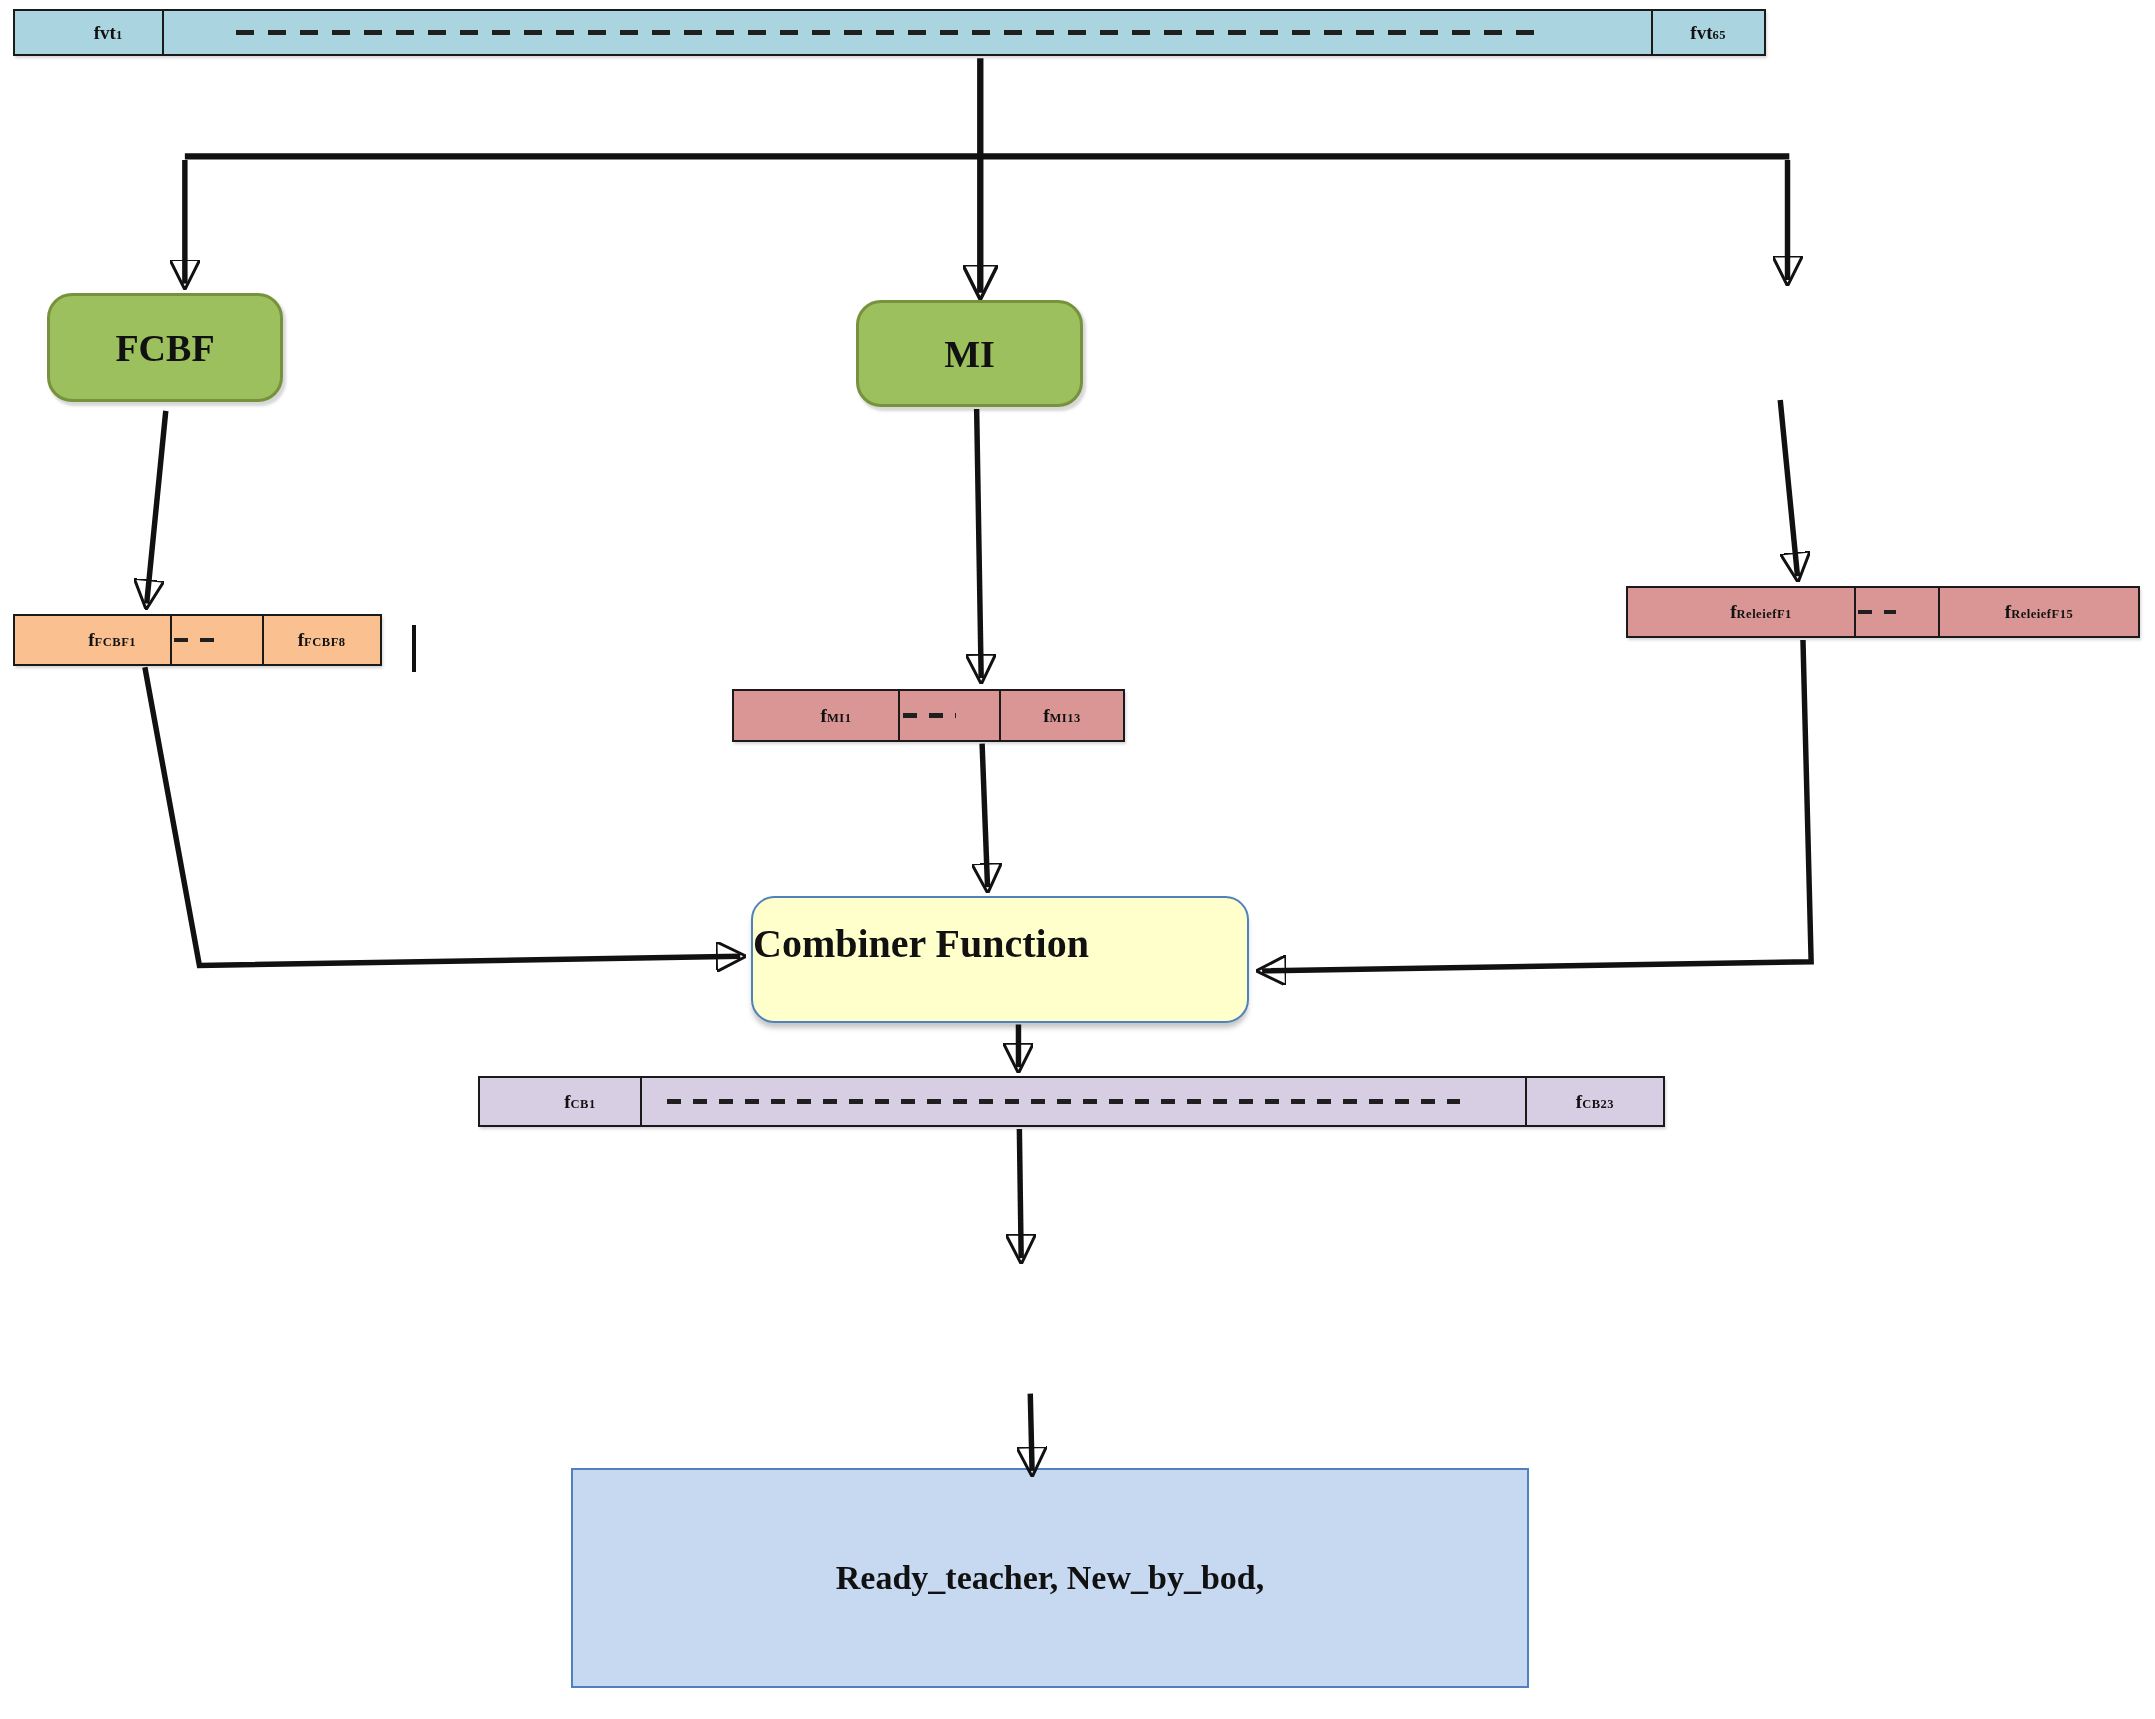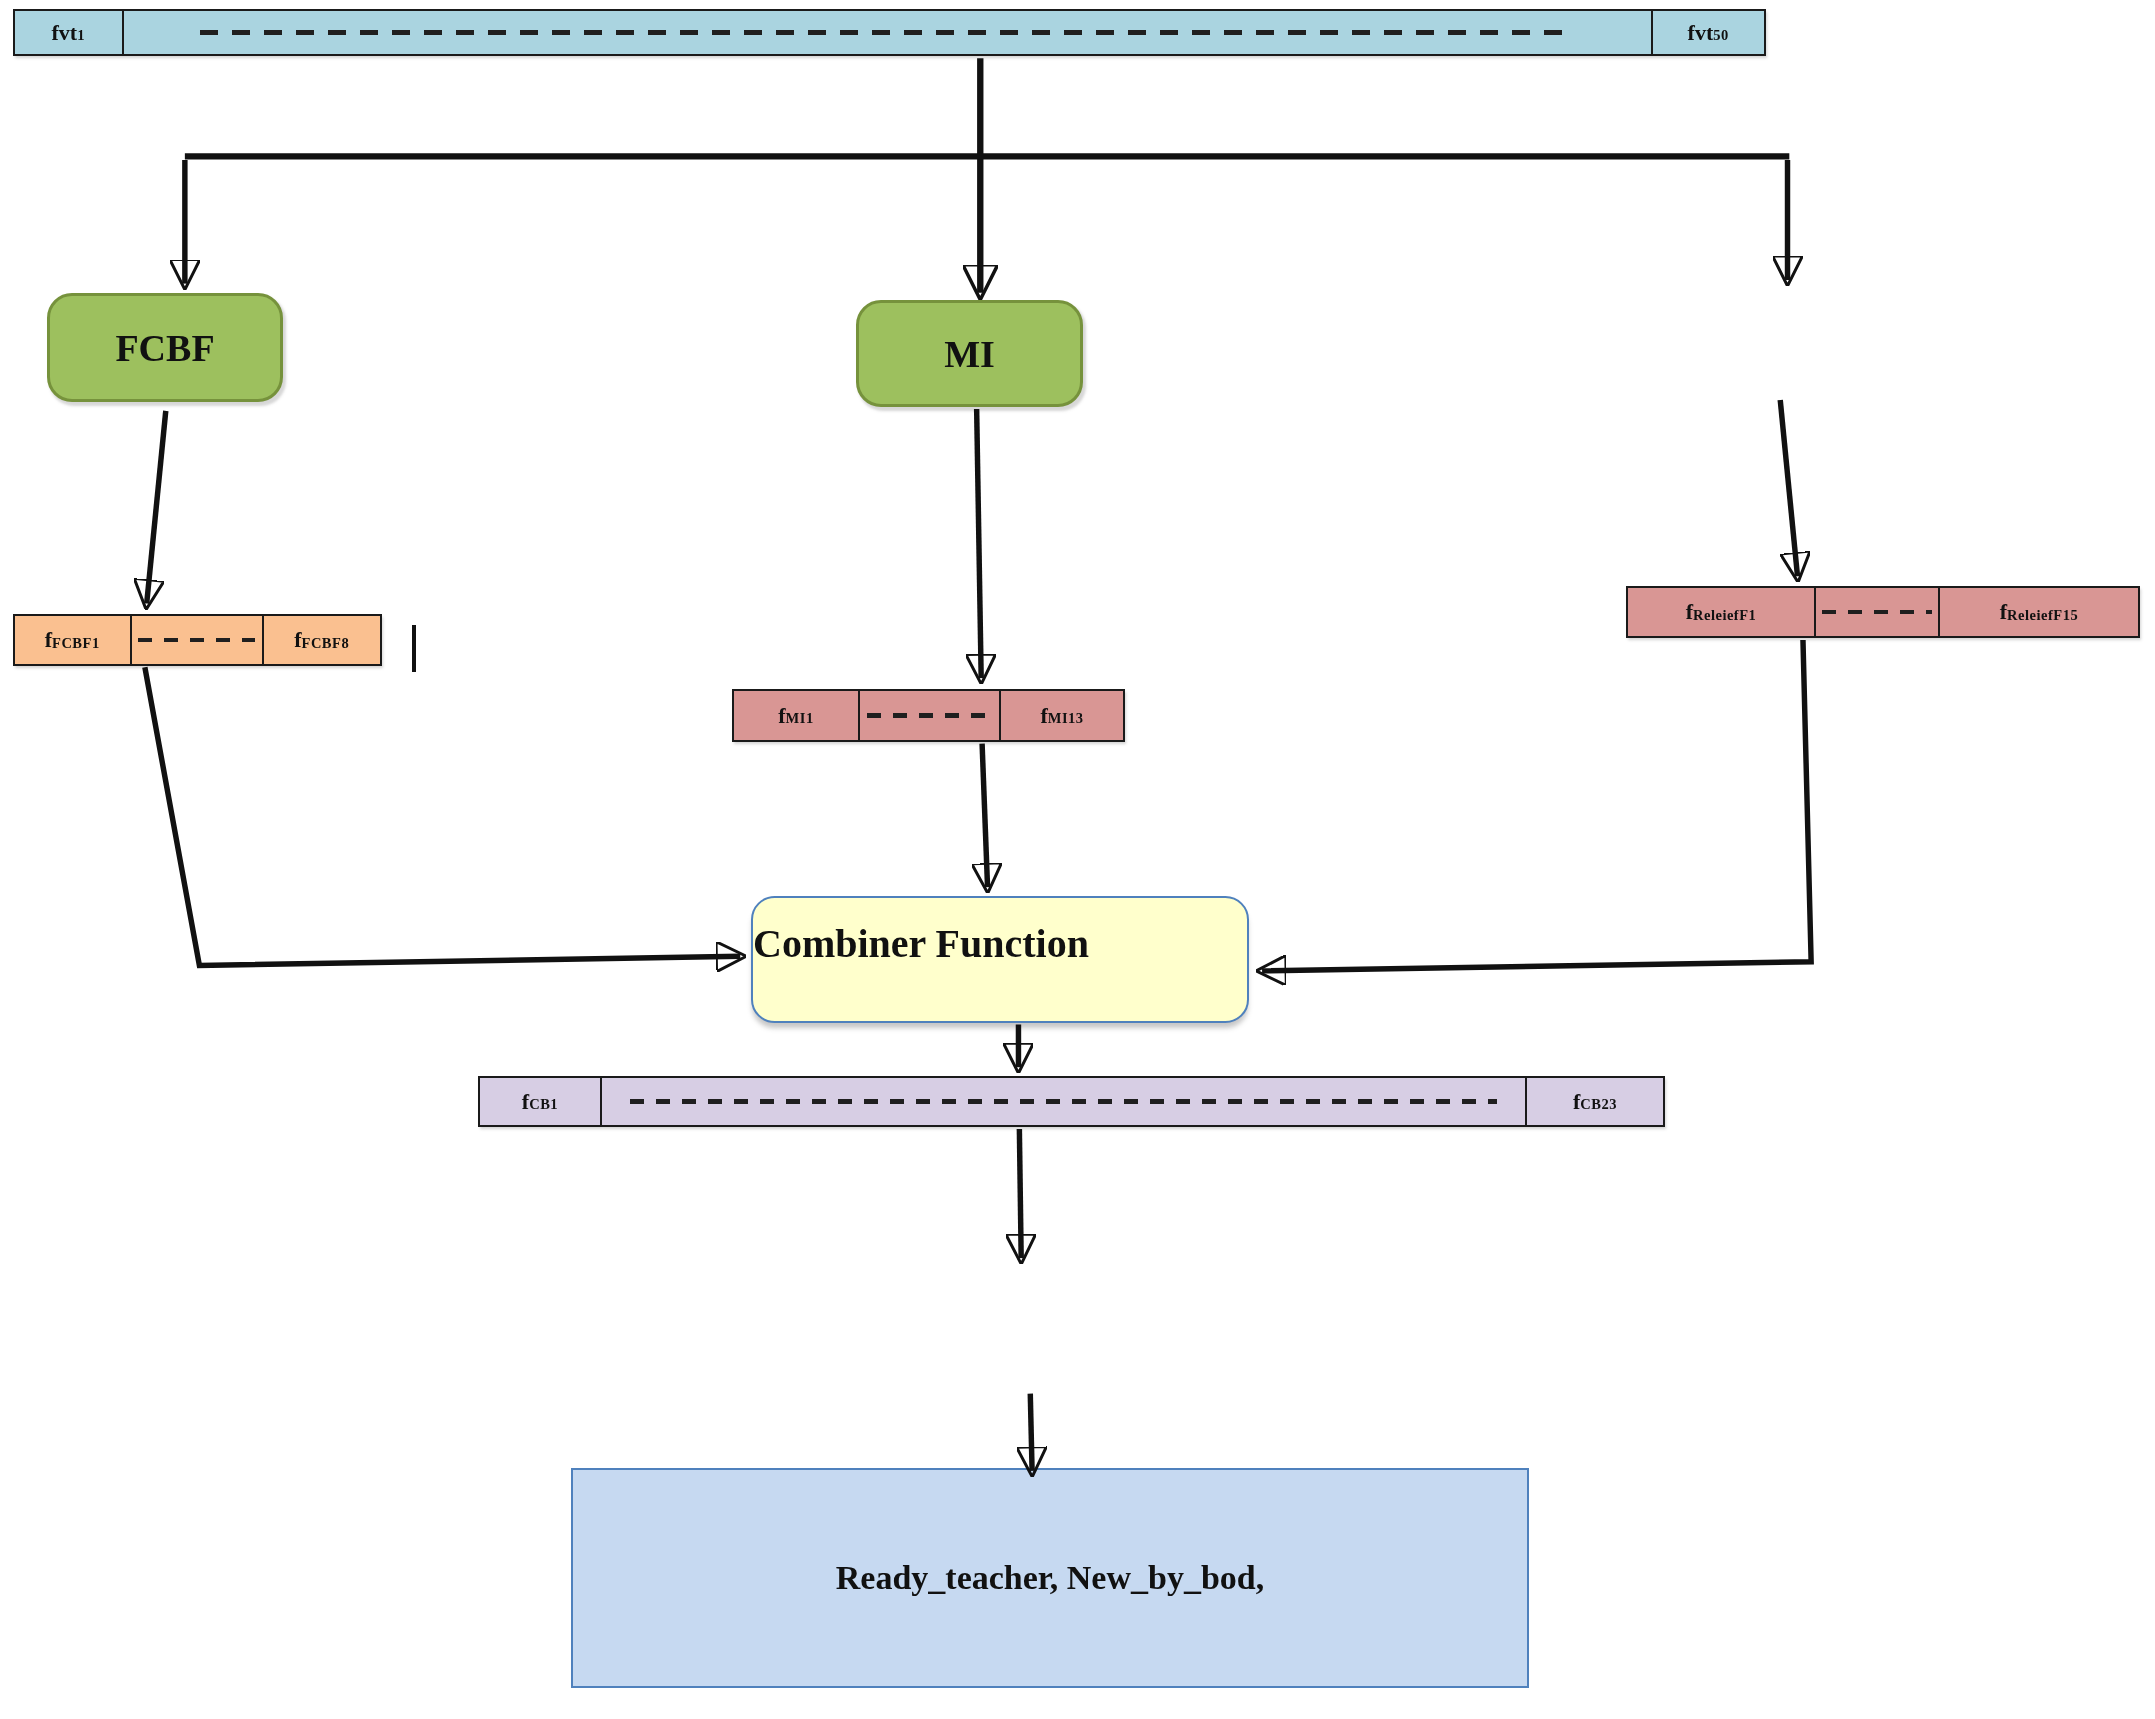--- a/index.html
+++ b/index.html
@@ -23,21 +23,21 @@
     height:100%;box-sizing:border-box;
     font-weight:bold;color:#111;
   }
   .bar .cell + .cell{border-left:2.7px solid #1a1a1a;}
   .bar .dash-cell{flex:1;}
   .dash-line{height:4.5px;width:90%;}
   .dash-sm{background:repeating-linear-gradient(90deg,#1f1f1f 0 13.6px,transparent 13.6px 26px);}
   .dash-lg{background:repeating-linear-gradient(90deg,#1f1f1f 0 18px,transparent 18px 32px);}
   .base{font-weight:bold;}
   .sub{font-weight:bold;font-size:0.66em;position:relative;top:0.22em;letter-spacing:0.5px;}
-  .bar-label{font-size:22px;}
+  .bar-label{font-size:19px;margin-left:40px;}
   
   .greenbox{
     position:absolute;
     background:#9dc05e;
     border:3.6px solid #76923c;
     border-radius:25px;
     display:flex;align-items:center;justify-content:center;
     font-weight:bold;font-size:38px;color:#111;
     box-shadow:2.7px 3.6px 2.7px rgba(140,140,140,.35);
     box-sizing:border-box;
@@ -82,21 +82,21 @@
   <div class="bar" style="left:12.7px;top:9px;width:1753px;height:47px;background:#aad4e0;">
     <div class="cell bar-label" style="width:107px;">
       <span class="base">fvt</span>
         <span class="sub">1</span>
     </div>
     <div class="cell dash-cell">
       <div class="dash-line dash-lg"></div>
     </div>
     <div class="cell bar-label" style="width:113px;">
       <span class="base">fvt</span>
-        <span class="sub">50</span>
+        <span class="sub">65</span>
     </div>
   </div>
 
   <div class="greenbox" style="left:47px;top:293px;width:236px;height:109px;">
     <span>FCBF</span>
   </div>
   <div class="greenbox" style="left:856px;top:300px;width:227px;height:107px;">
     <span>MI</span>
   </div>
 

